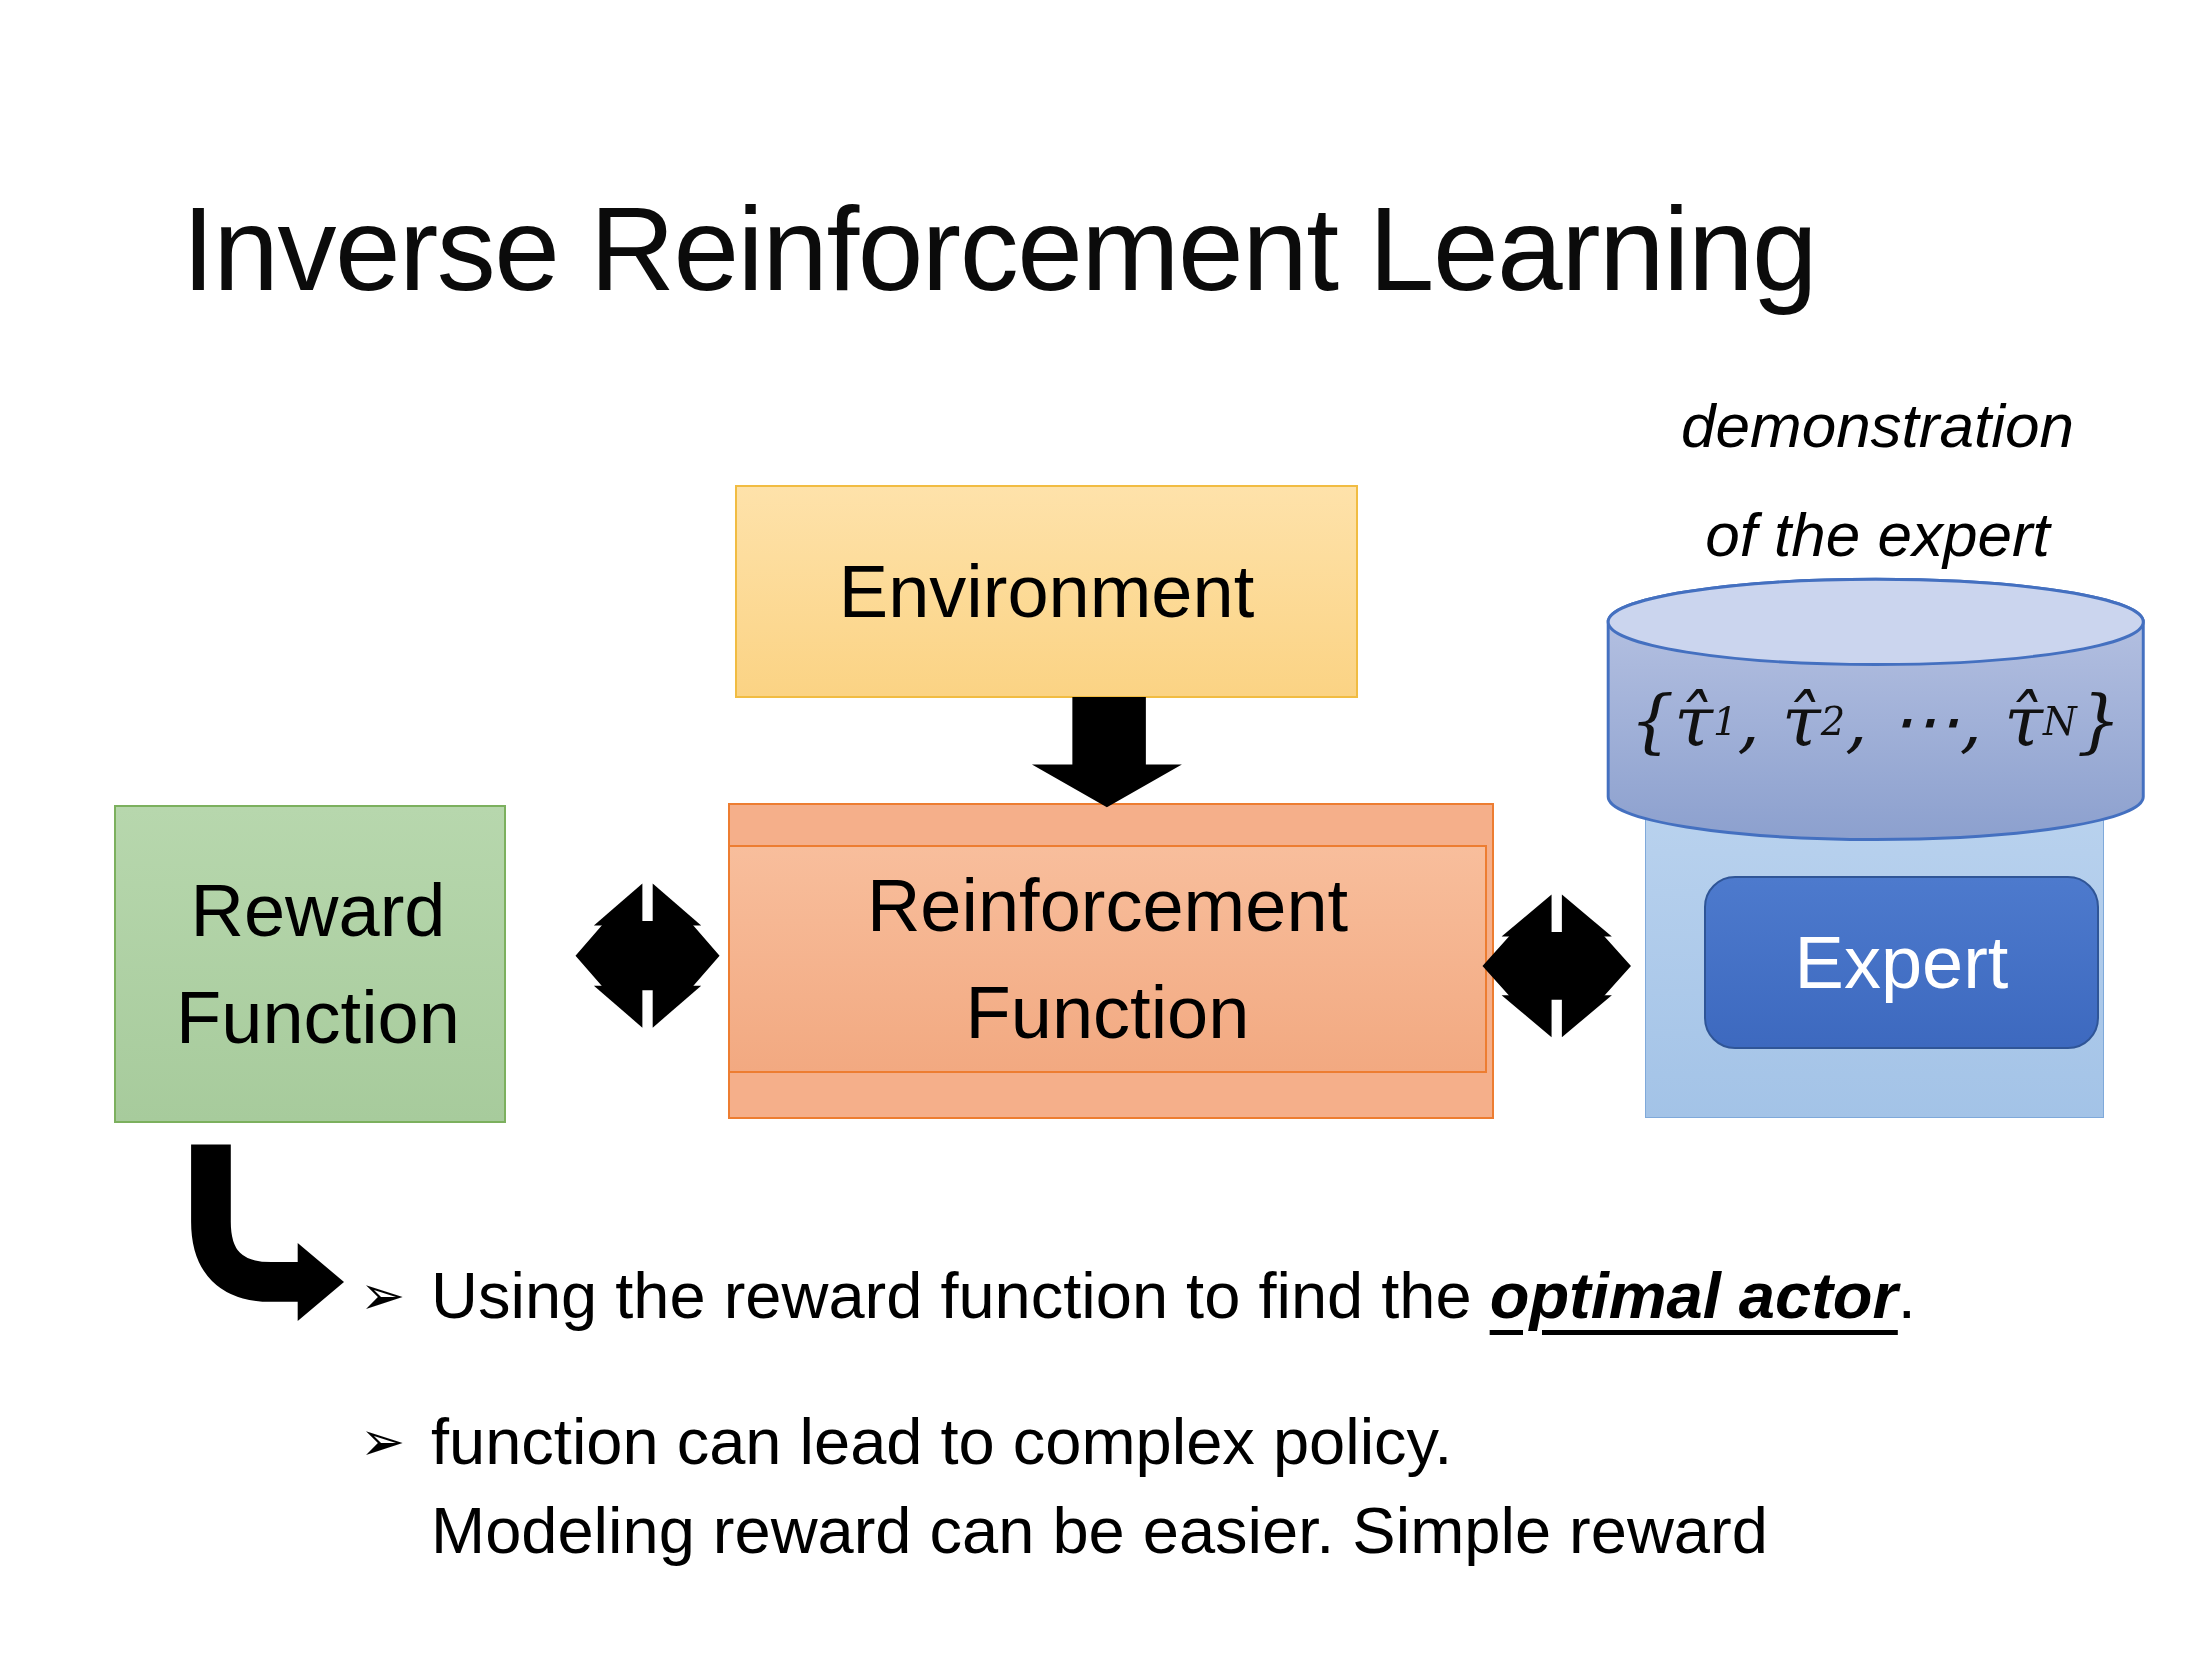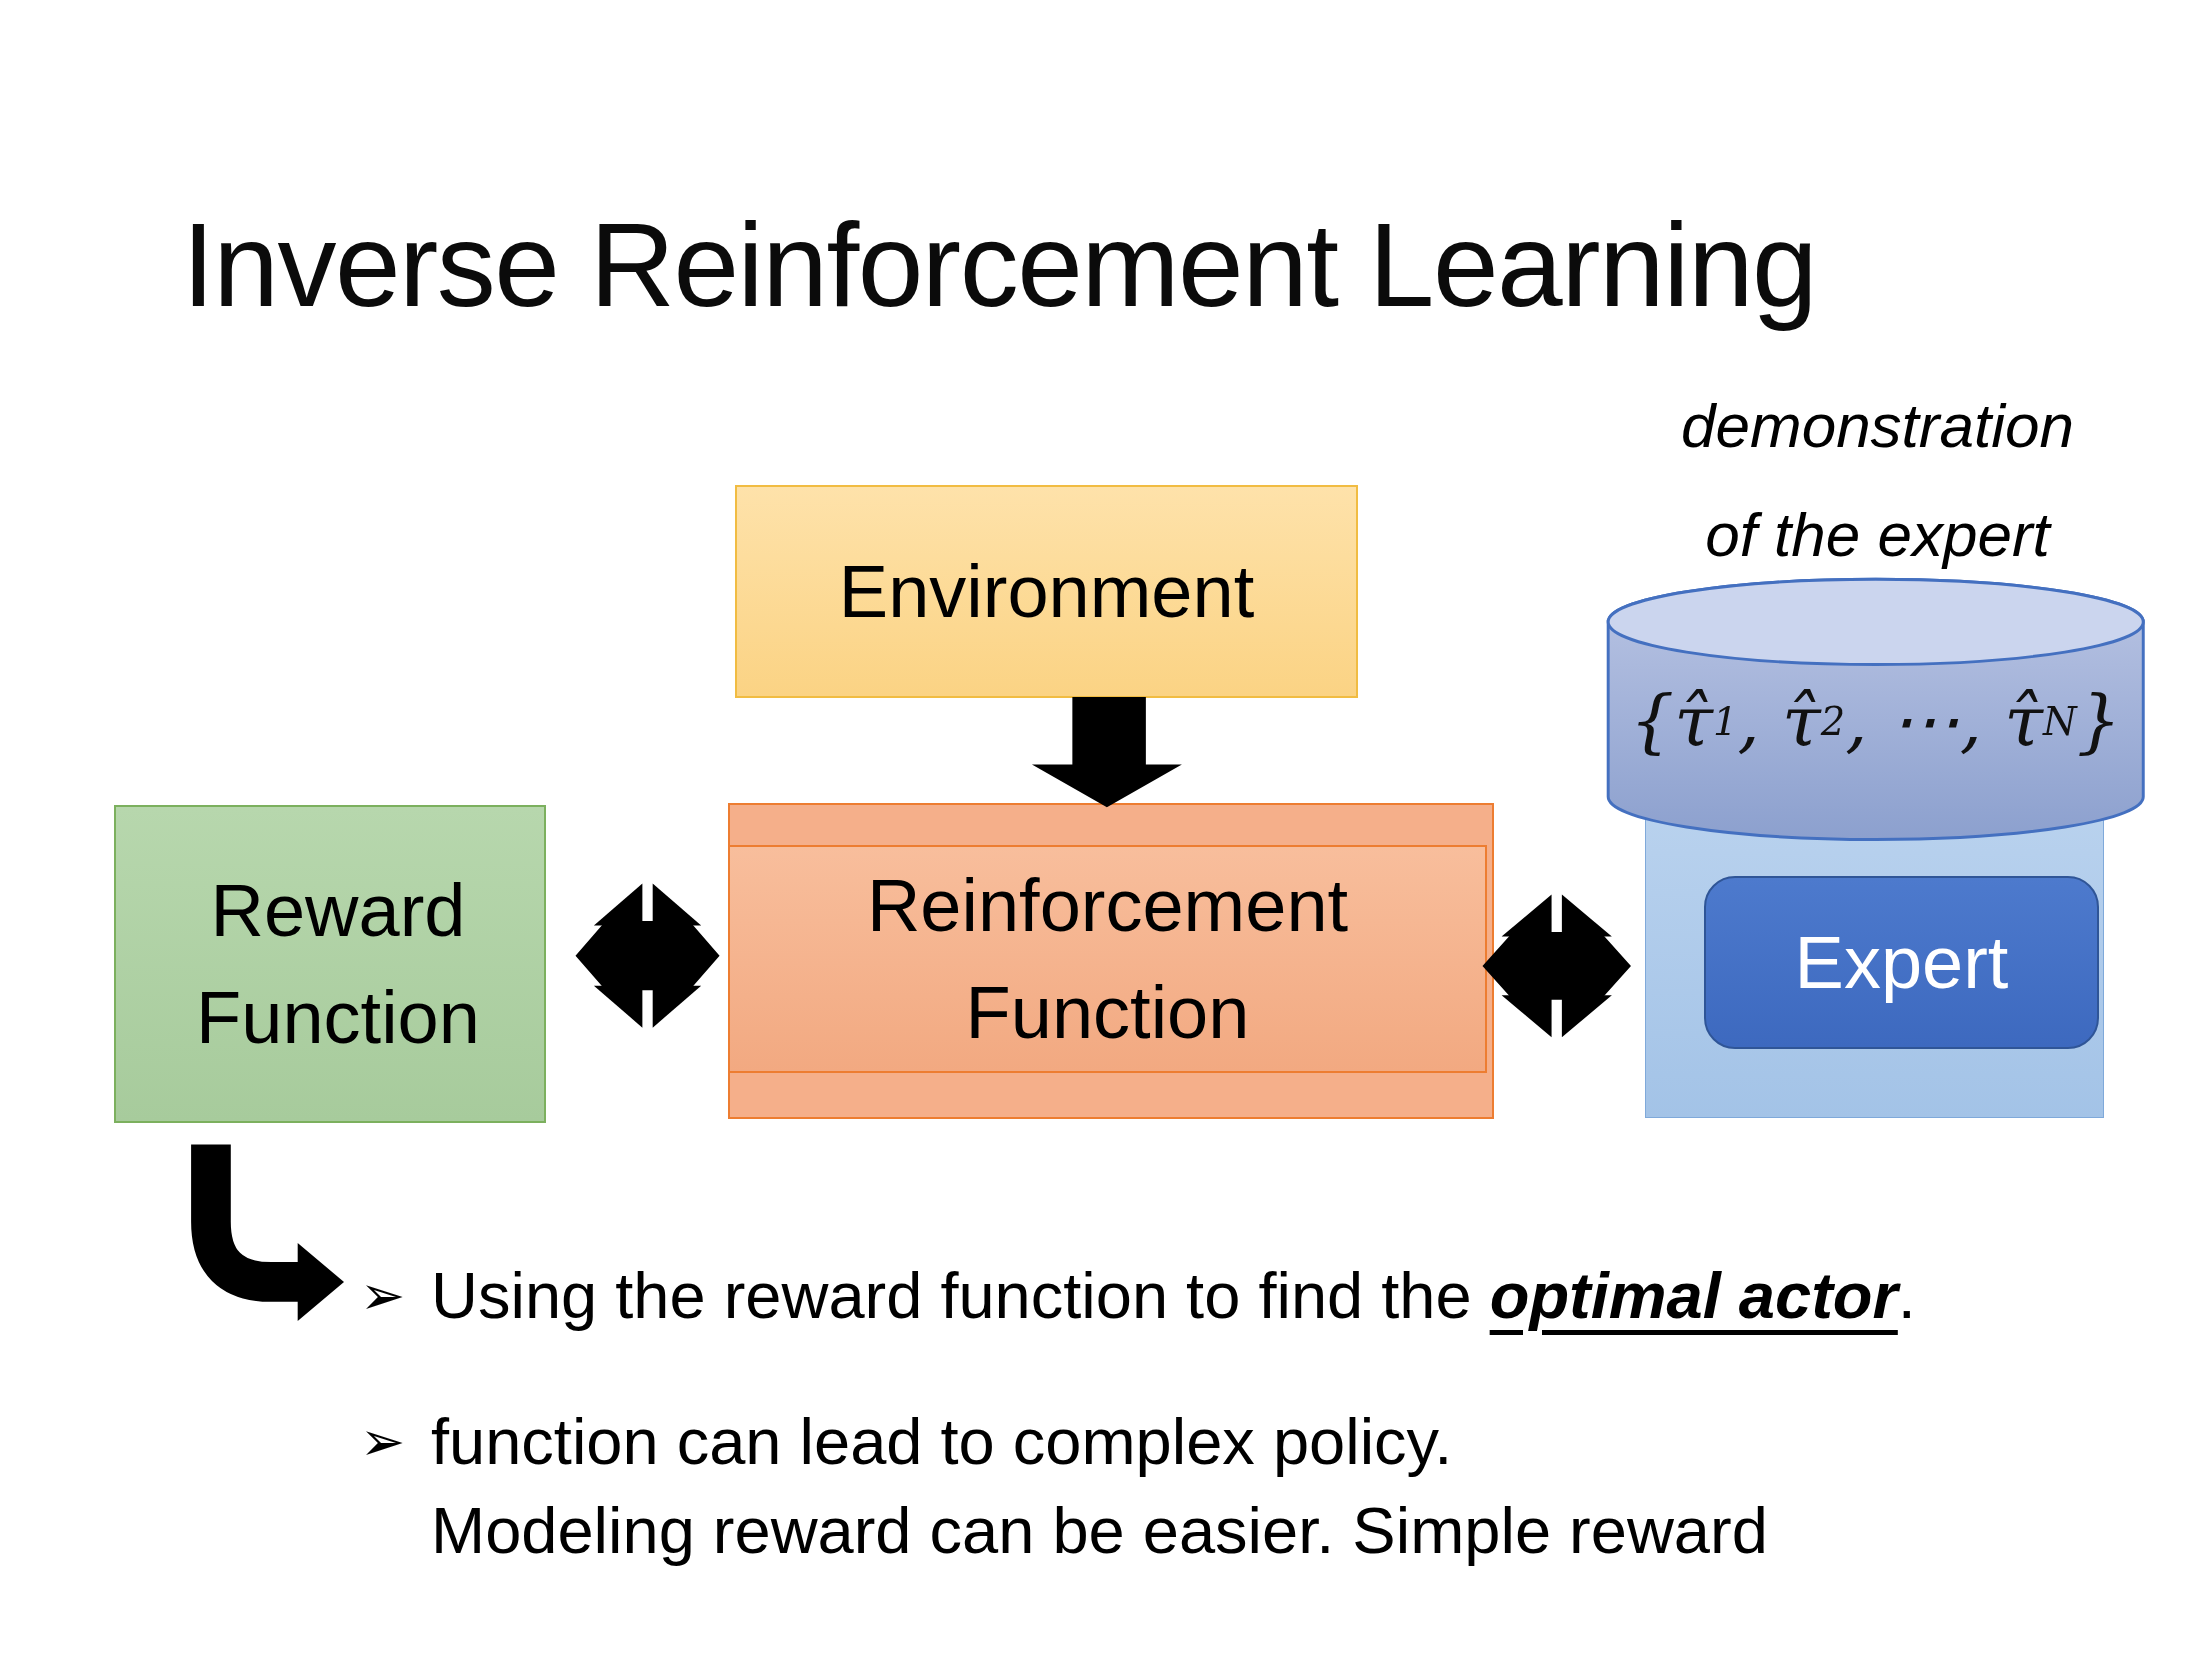--- a/index.html
+++ b/index.html
@@ -11,37 +11,36 @@
     color:#000000;
     overflow:hidden;
   }
   .abs{position:absolute;}
 
   .title{
     left:182px;top:176px;width:1911px;
     font-size:118px;line-height:147px;
     color:#0b0b0b;letter-spacing:-1.5px;
     z-index:2;
-    margin-top:16px;
   }
 
   .box{
     box-sizing:border-box;
     display:flex;align-items:center;justify-content:center;
     text-align:center;
     z-index:1;
   }
   .env-box{
     left:735px;top:485px;width:623px;height:213px;
     background:linear-gradient(#fee2aa,#fbd384);
     border:2.9px solid #f1bc42;
     font-size:74px;
   }
   .reward-box{
-    left:114px;top:805px;width:432px;height:318px;
+    left:114px;top:805px;width:392px;height:318px;
     background:linear-gradient(#b7d7ad,#a7cb9c);
     border:2.9px solid #7cb05e;
     font-size:74px;line-height:107px;padding-left:16px;
   }
   .rl-back{
     left:728px;top:803px;width:766px;height:316px;
     background:#f5af8a;
     border:2.2px solid #ed7d31;
     box-sizing:border-box;
     z-index:0;

